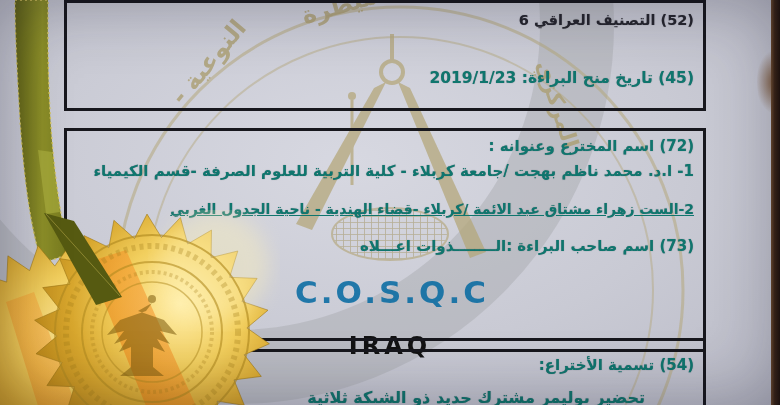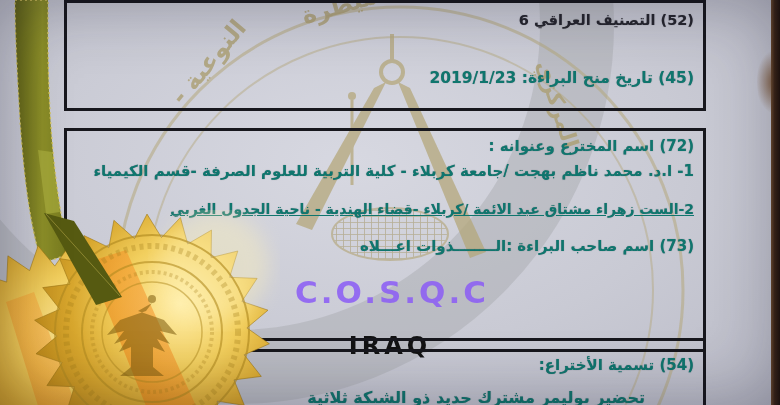--- a/index.html
+++ b/index.html
@@ -13,21 +13,21 @@
     box-shadow:inset 0 0 70px rgba(18,18,40,.33);
   }
   
   .wm-layer{position:absolute;left:0;top:0;z-index:2;filter:blur(0.4px);}
   .wm-frag{
     position:absolute;z-index:3;color:#ac9f72;opacity:.8;font-weight:bold;
     font-size:24px;letter-spacing:2px;white-space:nowrap;direction:rtl;
   }
   .wm-cosqc{
     position:absolute;left:272px;top:274px;width:240px;text-align:center;z-index:3;
-    font-size:31px;font-weight:bold;letter-spacing:3px;color:#8b5cf6;opacity:.85;
+    font-size:31px;font-weight:bold;letter-spacing:3px;color:#0369a1;opacity:.85;
   }
   .wm-iraq{
     position:absolute;left:330px;top:332px;width:120px;text-align:center;z-index:3;
     font-size:24px;font-weight:bold;letter-spacing:4px;color:#000000;opacity:.9;
   }
   
   .fbox{
     position:absolute;left:64px;width:642px;border:3px solid #17171d;z-index:10;
     box-sizing:border-box;background:transparent;
   }

